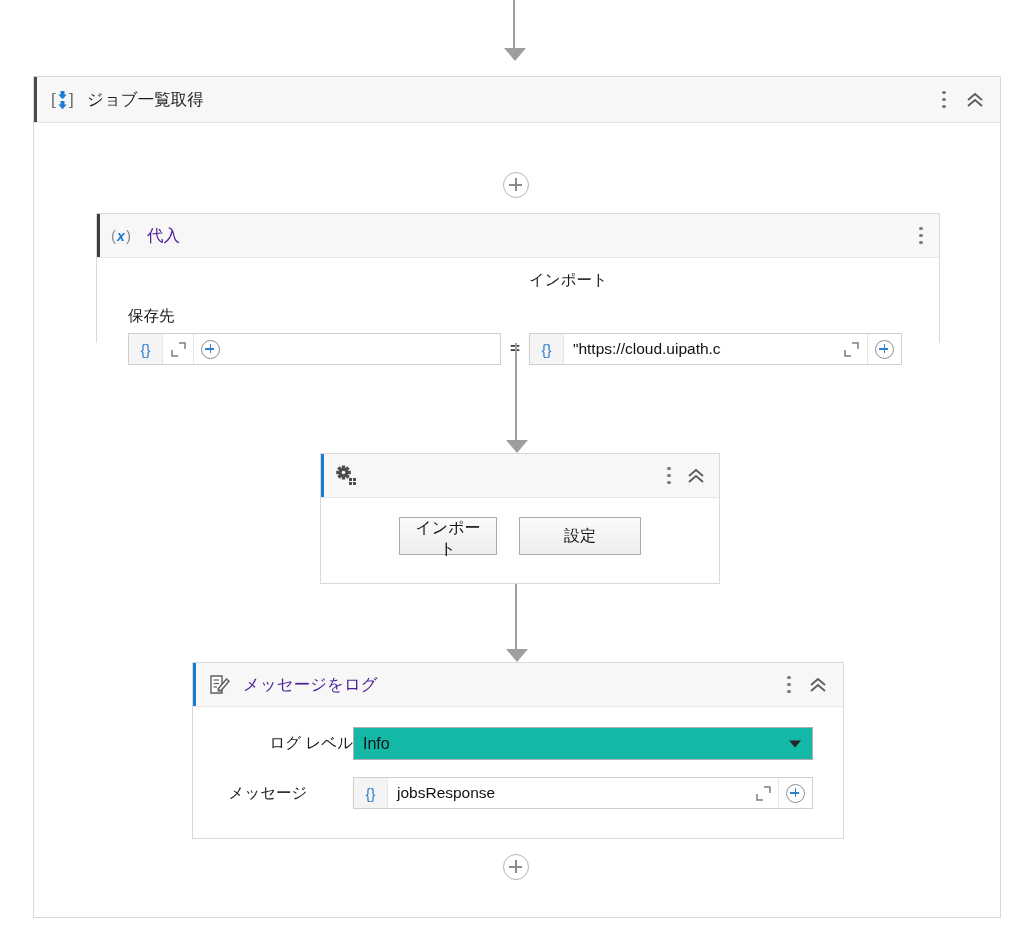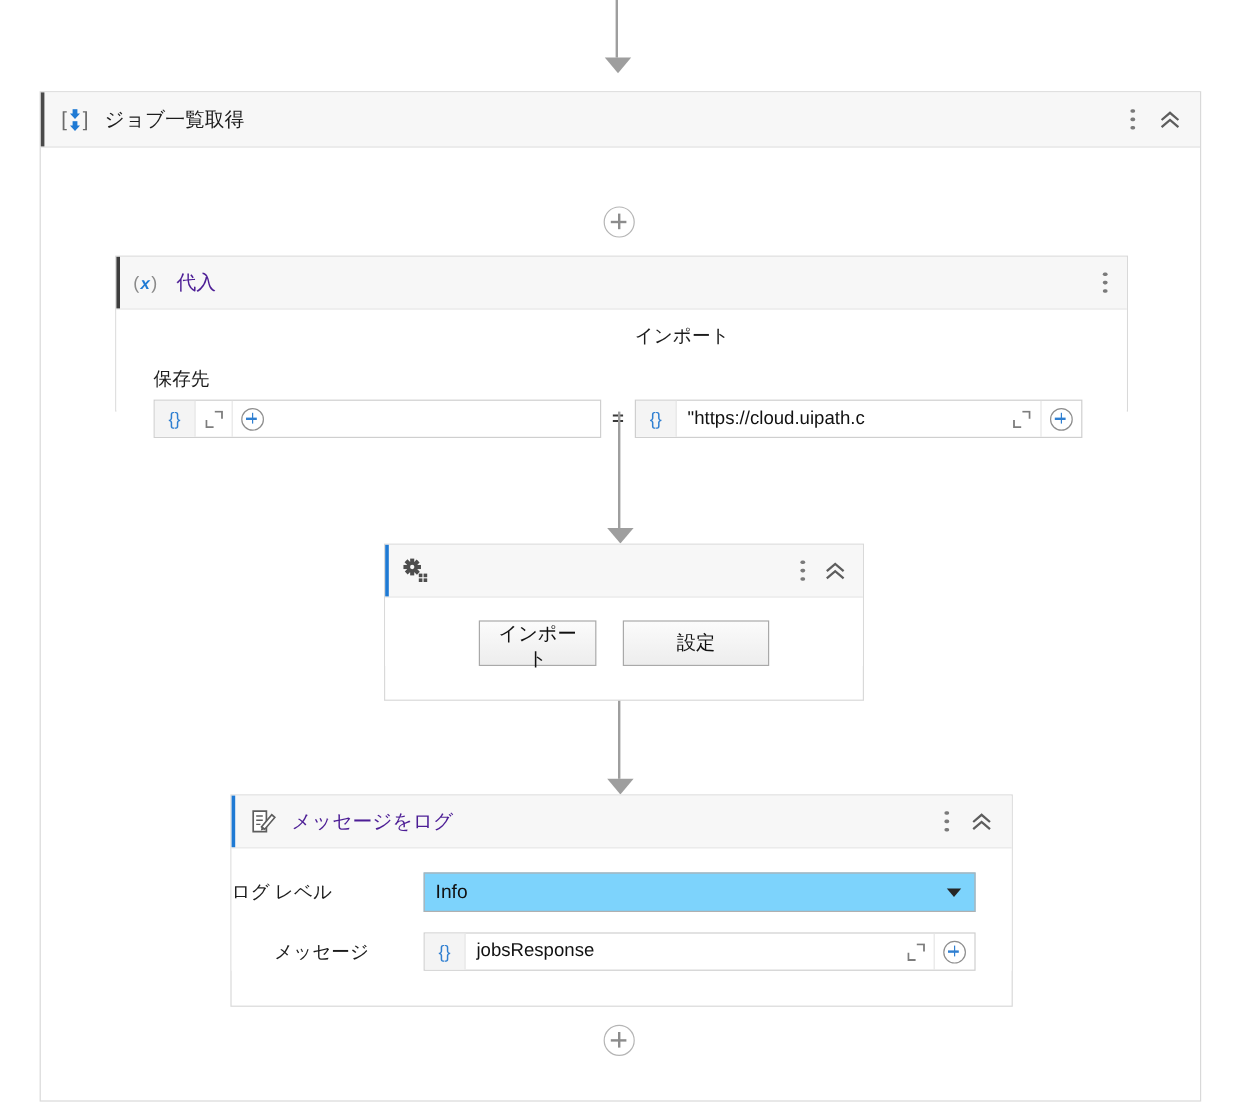--- a/index.html
+++ b/index.html
@@ -194,21 +194,21 @@
     font-family: "Liberation Sans", sans-serif;
     cursor: pointer;
     height: 38px;
     padding: 0 14px;
   }
 
   
   .dropdown {
     position: relative;
     border: 1px solid #b0b0b0;
-    background: #7dd3fc;
+    background: #14b8a6;
     height: 33px;
     display: flex;
     align-items: center;
   }
   .dropdown .dd-value {
     padding-left: 9px;
     font-size: 16px;
     color: #111111;
   }
   .dd-arrow {
@@ -405,21 +405,21 @@
               <polyline points="4,9 11,3 18,9" fill="none" stroke="#5d5d5d" stroke-width="1.9"></polyline>
               <polyline points="4,15 11,9 18,15" fill="none" stroke="#5d5d5d" stroke-width="1.9"></polyline>
             </svg>
           </div>
         </div>
       </div>
 
       <div class="card-body">
 
         <div style="display:flex; align-items:center; padding:20px 0 0 0;">
-          <div style="width:160px; ">
+          <div style="width:160px; text-align:right; ">
             <span class="field-label">ログ レベル</span>
           </div>
           <div class="dropdown" style="width:460px;">
             <span class="dd-value">Info</span>
             <span class="dd-arrow"></span>
           </div>
         </div>
 
         <div style="display:flex; align-items:center; padding:17px 0 0 0;">
           <div style="width:160px; text-align:center; padding-right:10px;">

